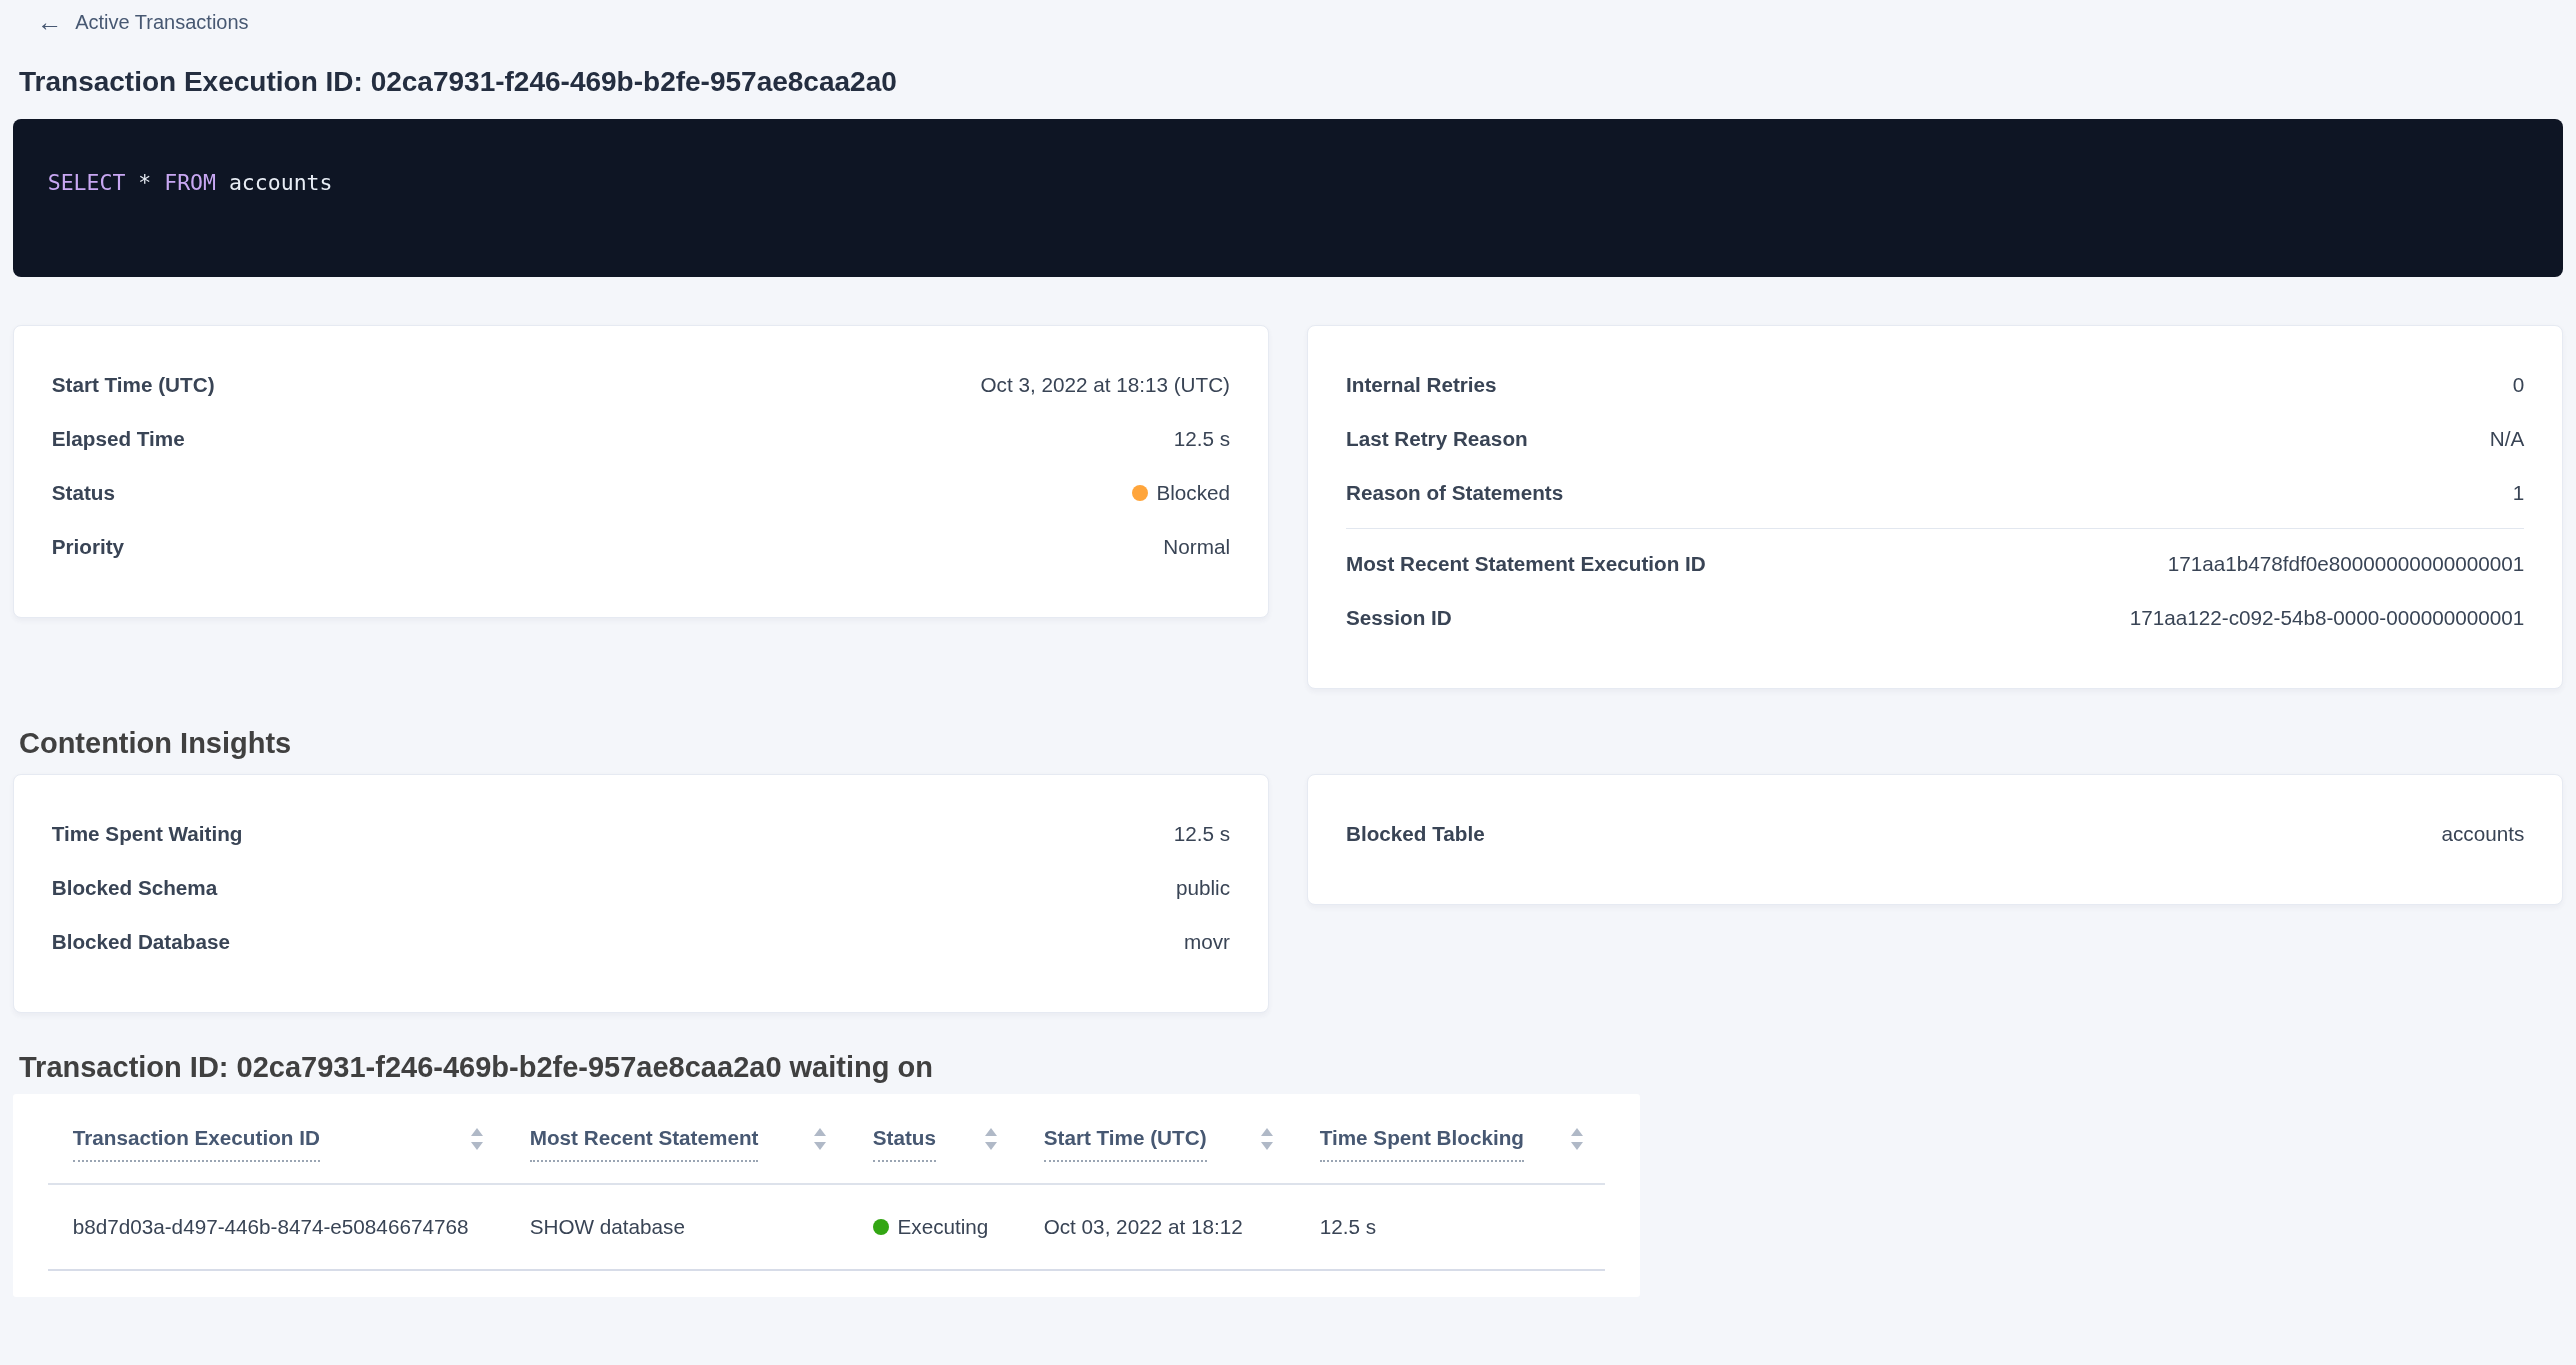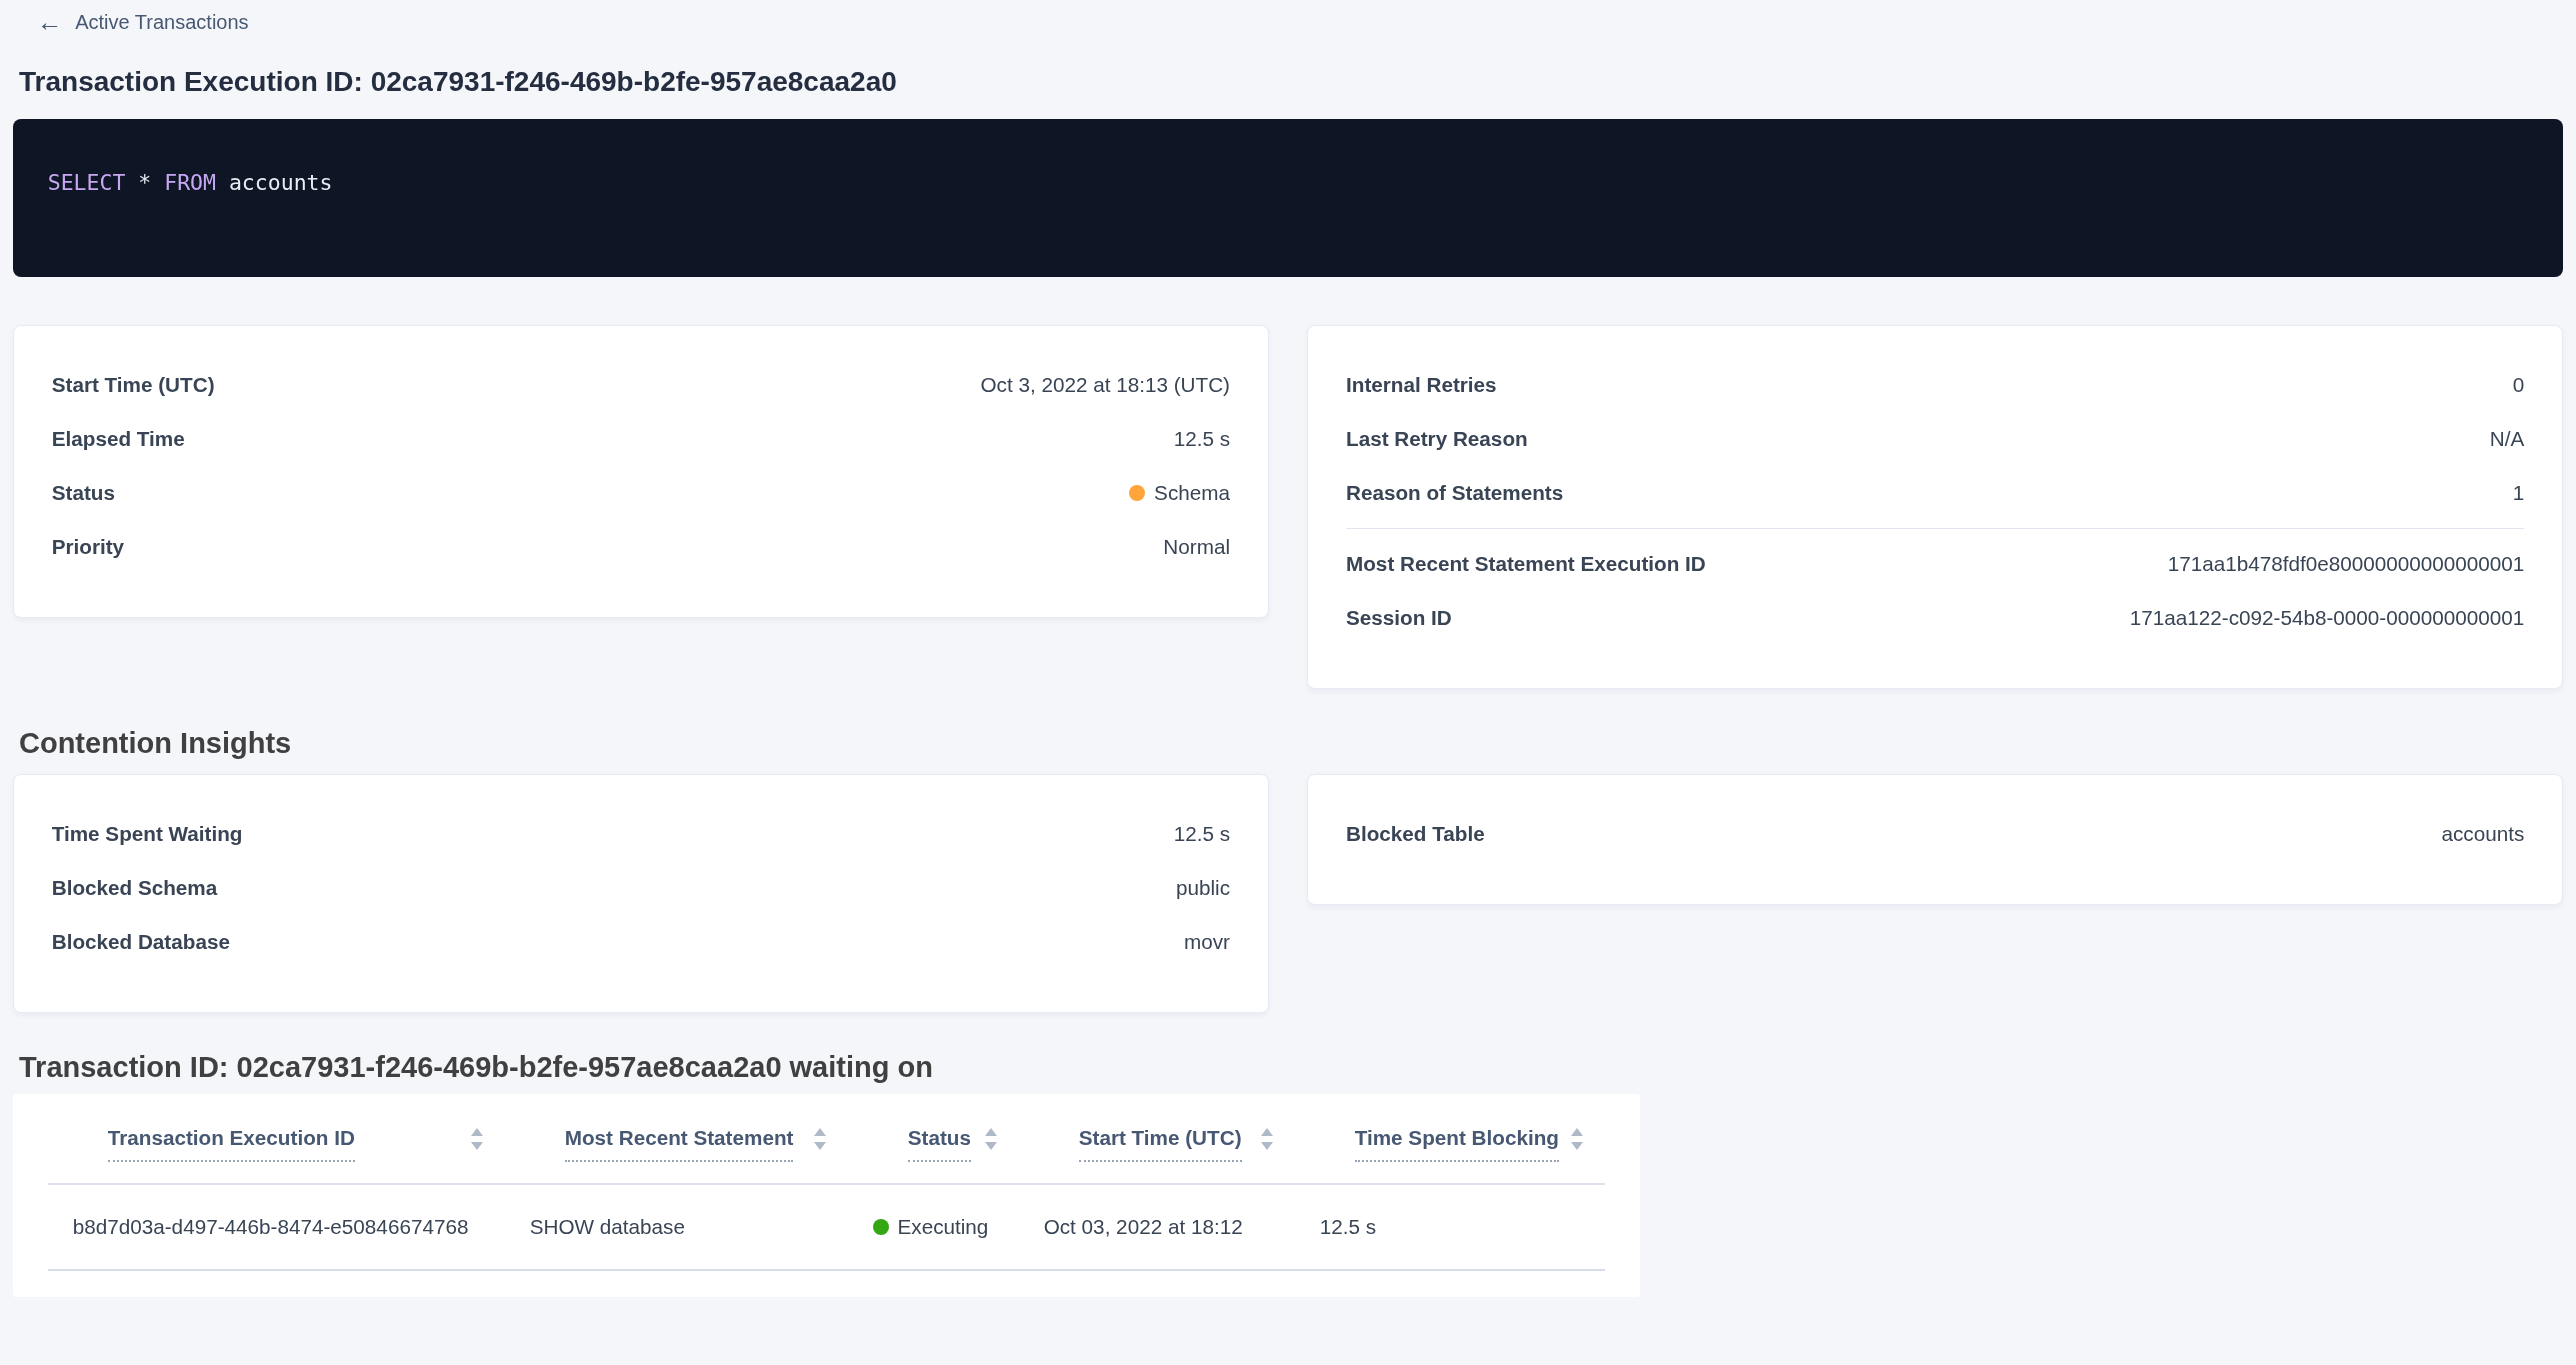--- a/index.html
+++ b/index.html
@@ -46,21 +46,21 @@
 
   
   .table-card { margin:9.5px 0 0 12.7px; width:1627px; background:#FFFFFF;
                 border-radius:3.2px; padding:0 35px 25.5px; }
   .thead { display:grid; grid-template-columns:457px 343px 171px 276px 310px;
            padding:32px 0 20.7px; border-bottom:2.4px solid #DDE2EB; }
   .th { display:flex; align-items:flex-start; justify-content:space-between;
         padding:0 22px 0 25px; font-size:20.7px; font-weight:700; color:#475872;
         cursor:pointer; }
   .th-label { border-bottom:2.4px dotted #9AA5B3; padding-bottom:9.5px; line-height:1.2;
-              white-space:nowrap;margin-left:35px; }
+              white-space:nowrap; }
   .sort { display:flex; flex-direction:column; gap:5.6px; margin-top:2.4px; flex:none; }
   .sort i { display:block; width:0; height:0;
             border-left:6.4px solid transparent; border-right:6.4px solid transparent; }
   .sort .up   { border-bottom:8.8px solid #B0B9C7; }
   .sort .down { border-top:8.8px solid #B0B9C7; }
   .tr { display:grid; grid-template-columns:457px 343px 171px 276px 310px;
         height:86px; align-items:center; border-bottom:2.4px solid #D7DCE8;
         font-size:20.7px; color:#394455; }
   .td { padding:0 8px 0 25px; white-space:nowrap; }
 </style>
@@ -84,21 +84,21 @@
       <div class="kv">
         <span class="k">Start Time (UTC)</span>
         <span class="v">Oct 3, 2022 at 18:13 (UTC)</span>
       </div>
       <div class="kv">
         <span class="k">Elapsed Time</span>
         <span class="v">12.5 s</span>
       </div>
       <div class="kv">
         <span class="k">Status</span>
-        <span class="v"><span class="dot dot-waiting"></span><span>Schema</span></span>
+        <span class="v"><span class="dot dot-waiting"></span><span>Blocked</span></span>
       </div>
       <div class="kv">
         <span class="k">Priority</span>
         <span class="v">Normal</span>
       </div>
     </div>
 
     <div class="card">
       <div class="kv">
         <span class="k">Internal Retries</span>

